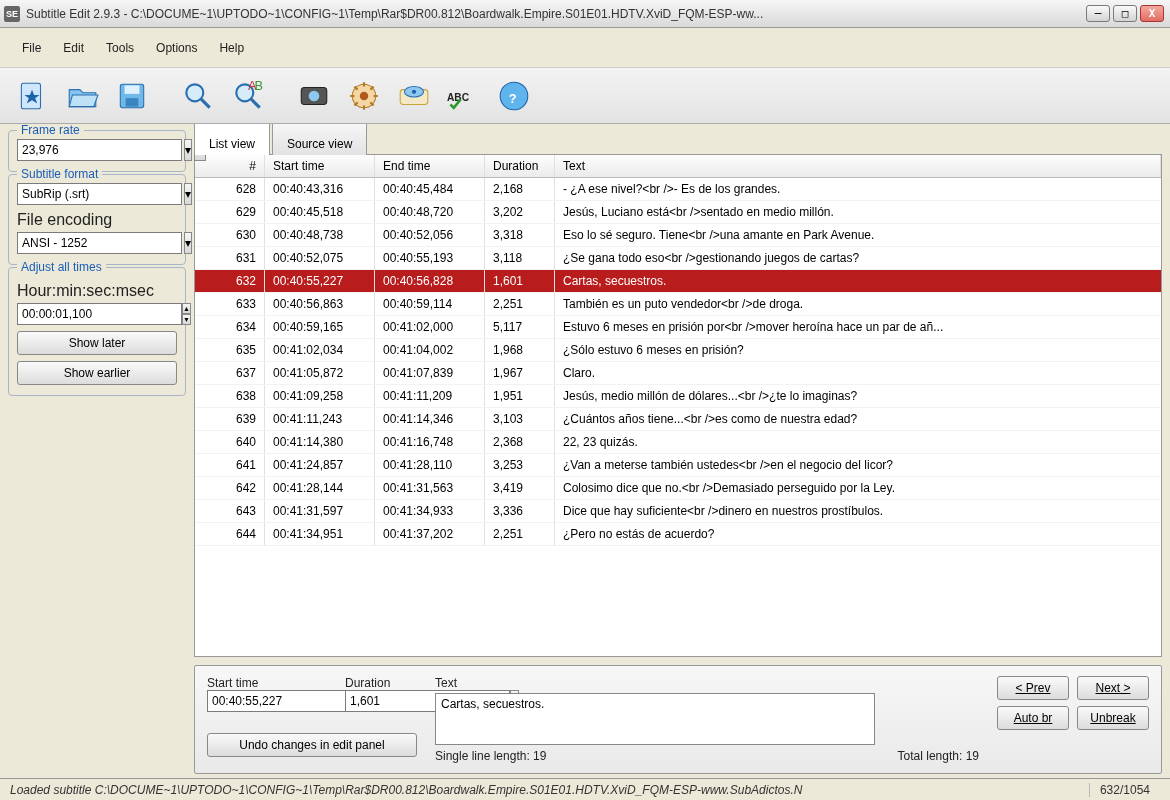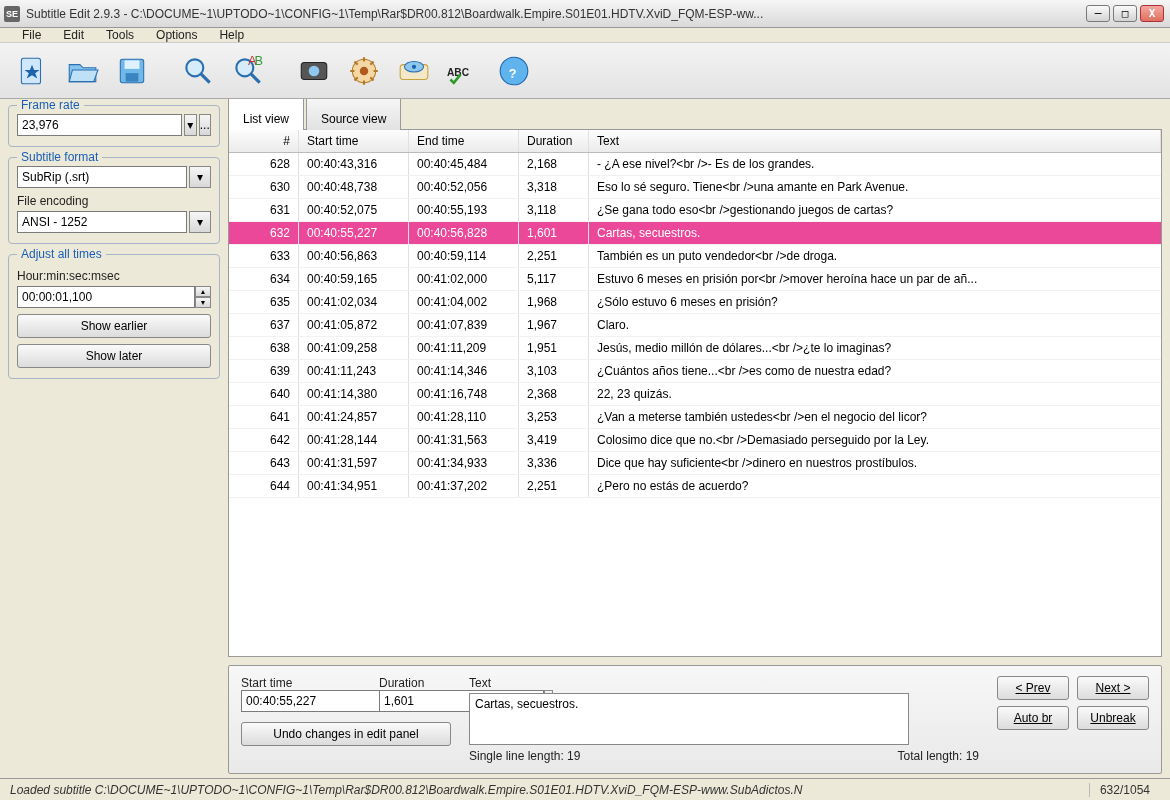--- a/index.html
+++ b/index.html
@@ -7,35 +7,35 @@
 
 
 .titlebar { height: 28px; background: linear-gradient(#f6f6f6,#d9d9d9); display: flex; align-items: center; padding: 12px 4px; border-bottom: 1px solid #999; }
 .titlebar .app-icon { width: 16px; height: 16px; background:#666; color:#fff; display:flex; align-items:center; justify-content:center; font-size:9px; border-radius:2px; margin-right:6px; font-weight:bold; }
 .titlebar .title { flex:1; white-space:nowrap; overflow:hidden; text-overflow:ellipsis; color:#333; }
 .titlebar .winbtns { display:flex; gap:3px; margin-right:2px; }
 .titlebar .winbtn { width:24px; height:17px; border:1px solid #7a7a7a; background:linear-gradient(#fafafa,#d3d3d3); display:flex; align-items:center; justify-content:center; border-radius:3px; font-family:monospace; font-size:11px; line-height:1;}
 .titlebar .winbtn.close { background:linear-gradient(#f5a8a0,#e06e61); border-color:#a33; color:#fff; font-weight:bold; }
 
 
-.menubar { height:15px; display:flex; align-items:center; padding:0 12px; gap:2px; border-bottom:1px solid #ccc; }
+.menubar { height:40px; display:flex; align-items:center; padding:0 12px; gap:2px; border-bottom:1px solid #ccc; }
 .menubar .mitem { padding:3px 10px; color:#222; }
 
 
 .toolbar { height:56px; padding:4px 10px; display:flex; align-items:center; gap:6px; border-bottom:1px solid #aaa; background:linear-gradient(#f3f3f3,#e3e3e3); }
 .tbtn { width:44px; height:44px; display:flex; align-items:center; justify-content:center; border-radius:4px; }
 .tbtn svg { width:34px; height:34px; }
 .tsep { width:10px; }
 
 
 .main { flex:1; display:flex; overflow:hidden; background:#ece9d8;}
-.leftpanel { width:228px; padding:6px 8px; display:flex; flex-direction:column; gap:10px; }
+.leftpanel { width:194px; padding:6px 8px; display:flex; flex-direction:column; gap:2px; }
 .groupbox { border:1px solid #a8b4c8; border-radius:4px; padding:8px 8px 10px 8px; position:relative; }
 .groupbox .legend { position:absolute; top:-8px; left:8px; background:#ece9d8; padding:0 4px; color:#1a5db8; font-size:12px; }
-.groupbox label.sub { display:block; color:#222; margin:6px 0 3px 0; font-size:12px; }
+.groupbox label.sub { display:block; color:#222; margin:6px 0 3px 0; font-size:16px; }
 .combo { display:flex; }
 .combo input, select.sel { flex:1; height:22px; border:1px solid #7b7b7b; padding:0 4px; background:#fff; font-family:inherit; }
 .combo .ddbtn, .small-btn { width:22px; height:22px; border:1px solid #888; background:linear-gradient(#f6f6f6,#d8d8d8); margin-left:2px; display:flex; align-items:center; justify-content:center; }
 .spinner-wrap { display:flex; }
 .spinner-wrap input { flex:1; height:22px; border:1px solid #7b7b7b; padding:0 4px; background:#fff; font-family:inherit; }
 .spin { width:16px; display:flex; flex-direction:column; }
 .spin div { flex:1; border:1px solid #888; background:linear-gradient(#f6f6f6,#d8d8d8); display:flex; align-items:center; justify-content:center; font-size:7px; }
 .btn { height:24px; border:1px solid #888; background:linear-gradient(#fafafa,#dcdcdc); border-radius:3px; padding:0 10px; margin-top:6px; width:100%; display:flex; align-items:center; justify-content:center; }
 
 
@@ -46,28 +46,28 @@
 .listwrap { flex:1; border:1px solid #999; background:#fff; overflow:hidden; display:flex; flex-direction:column; }
 .colhead { display:flex; border-bottom:1px solid #bbb; background:linear-gradient(#fdfdfd,#ebebeb); }
 .colhead div, .row div { padding:4px 8px; border-right:1px solid #e0e0e0; overflow:hidden; white-space:nowrap; text-overflow:ellipsis; }
 .col-n { width:70px; text-align:right; }
 .col-st { width:110px; }
 .col-et { width:110px; }
 .col-du { width:70px; }
 .col-tx { flex:1; }
 .rows { flex:1; overflow-y:scroll; }
 .row { display:flex; border-bottom:1px solid #f2f2f2; }
-.row.sel { background:#ec4899; color:#fff; }
+.row.sel { background:#b91c1c; color:#fff; }
 .row .col-tx { border-right:none; }
 
 
 .editpanel { margin-top:8px; border:1px solid #999; background:linear-gradient(#f7f7f7,#e9e9e9); padding:10px 12px; display:flex; gap:18px; border-radius:2px; }
 .editcol { display:flex; flex-direction:column; }
 .editcol label { color:#222; margin-bottom:3px; }
-.editpanel .btn { width:auto; margin-top:10px; padding:0 14px; }
+.editpanel .btn { width:auto; margin-top:21px; padding:0 14px; }
 .textarea { width:440px; height:52px; border:1px solid #888; background:#fff; padding:3px 5px; font-family:inherit; resize:none; }
 .rightbtns { display:flex; flex-direction:column; gap:6px; margin-left:auto;text-decoration:underline; }
 .rightbtns .brow { display:flex; gap:8px; }
 .rightbtns .btn { margin:0; width:72px; }
 .lenrow { display:flex; justify-content:space-between; margin-top:4px; font-size:12px; color:#222; }
 
 .statusbar { height:22px; border-top:1px solid #999; background:#ece9d8; display:flex; align-items:center; padding:0 10px; color:#333; }
 .statusbar .st-left { flex:1; white-space:nowrap; overflow:hidden; text-overflow:ellipsis;font-style:italic; }
 .statusbar .st-right { padding:0 10px; border-left:1px solid #bbb; }
 </style>
@@ -190,22 +190,22 @@
     <div class="groupbox">
       <div class="legend">Adjust all times</div>
       <label class="sub">Hour:min:sec:msec</label>
       <div class="spinner-wrap">
         <input value="00:00:01,100" style="">
         <div class="spin">
             <div>▲</div>
             <div>▼</div>
           </div>
       </div>
+      <div class="btn">Show later</div>
       <div class="btn">Show earlier</div>
-      <div class="btn">Show later</div>
     </div>
   </div>
 
   <div class="rightpanel">
     <div class="tabstrip">
       <div class="tab active">List view</div>
       <div class="tab">Source view</div>
     </div>
     <div class="listwrap">
       <div class="colhead">
@@ -215,20 +215,27 @@
         <div class="col-du">Duration</div>
         <div class="col-tx">Text</div>
       </div>
       <div class="rows" id="rows">
           <div class="row">
             <div class="col-n">628</div>
             <div class="col-st">00:40:43,316</div>
             <div class="col-et">00:40:45,484</div>
             <div class="col-du">2,168</div>
             <div class="col-tx">- ¿A ese nivel?&lt;br /&gt;- Es de los grandes.</div>
+          </div>
+          <div class="row">
+            <div class="col-n">629</div>
+            <div class="col-st">00:40:45,518</div>
+            <div class="col-et">00:40:48,720</div>
+            <div class="col-du">3,202</div>
+            <div class="col-tx">Jesús, Luciano está&lt;br /&gt;sentado en medio millón.</div>
           </div>
           <div class="row">
             <div class="col-n">630</div>
             <div class="col-st">00:40:48,738</div>
             <div class="col-et">00:40:52,056</div>
             <div class="col-du">3,318</div>
             <div class="col-tx">Eso lo sé seguro. Tiene&lt;br /&gt;una amante en Park Avenue.</div>
           </div>
           <div class="row">
             <div class="col-n">631</div>

